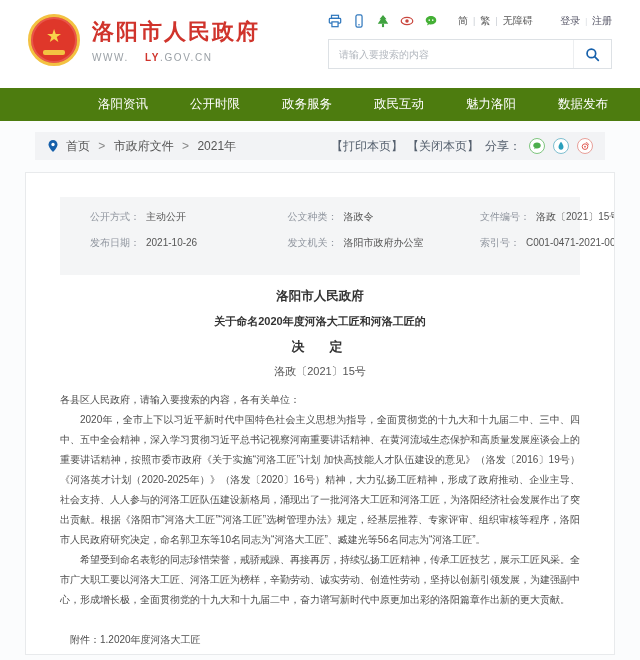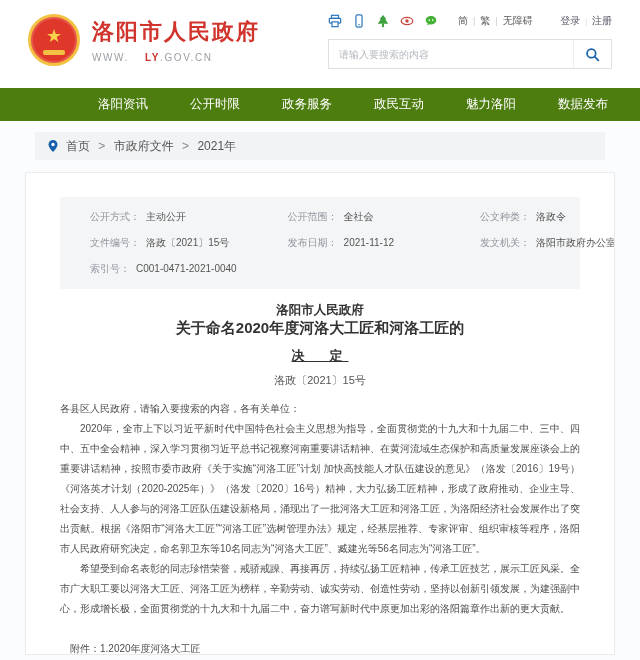--- a/index.html
+++ b/index.html
@@ -63,22 +63,22 @@
              padding:0 0 32px; overflow:hidden; }
 
   .meta-box { margin:24px 34px 0; background:#f4f5f6; padding:7px 0;
               display:grid; grid-template-columns:38% 37% 25%; }
   .meta-cell { padding:6px 4px 6px 30px; font-size:10px; white-space:nowrap; }
   .meta-cell .ml { color:#8f959e; margin-right:6px; }
   .meta-cell .mv { color:#555; }
 
   .doc-head { text-align:center; color:#333; }
   .t1 { margin-top:13px; font-size:12.5px; font-weight:bold; }
-  .t2 { margin-top:0;  font-size:15px;  font-weight:bold; }
-  .t3 { margin-top:9px;  font-size:13px;  font-weight:bold; letter-spacing:6px;text-decoration:underline; }
+  .t2 { margin-top:9px;  font-size:11px;  font-weight:bold; }
+  .t3 { margin-top:9px;  font-size:13px;  font-weight:bold; letter-spacing:6px; }
   .tnum { margin-top:8px; font-size:11px; font-weight:normal; color:#555; }
 
   .doc-body { padding:11px 34px 0; font-size:10px; color:#4d4d4d; line-height:20px;
               text-align:justify; }
   .doc-body p.para { text-indent:2em; }
   .attach { margin-top:20px; display:flex; padding-left:10px; }
   .attach-label { flex:none; }
 </style>
 </head>
 <body>
@@ -177,30 +177,51 @@
             <circle cx="8" cy="7" r="2.2" fill="#fff"></circle>
           </svg>
         </span>
       <span class="crumb">
         <a>首页</a>
         <span class="bsep">&gt;</span>
         <a>市政府文件</a>
         <span class="bsep">&gt;</span>
         <span>2021年</span>
       </span>
+      <div class="crumb-right">
+        <a>【打印本页】</a>
+        <a>【关闭本页】</a>
+        <span class="share-label">分享：</span>
+        <span class="share-circle sc-wechat">
+            <svg width="10" height="10" viewBox="0 0 16 16">
+              <path d="M2 7.2C2 4.4 4.7 2.4 8 2.4s6 2 6 4.8-2.7 4.8-6 4.8c-.7 0-1.4-.1-2-.3L3.5 13l.8-2.3C3 9.9 2 8.6 2 7.2z" fill="#4cae4c"></path>
+            </svg>
+          </span>
+        <span class="share-circle sc-qzone">
+            <svg width="10" height="10" viewBox="0 0 16 16">
+              <path d="M8 1C8 1 12 6 12 9.5 12 12 10.2 14 8 14S4 12 4 9.5C4 6 8 1 8 1z" fill="#2a9fbc"></path>
+            </svg>
+          </span>
+        <span class="share-circle sc-weibo">
+            <svg width="10" height="10" viewBox="0 0 16 16">
+              <circle cx="8" cy="9" r="4.5" fill="none" stroke="#e05a52" stroke-width="1.6"></circle>
+              <circle cx="8" cy="9" r="1.4" fill="#e05a52"></circle>
+              <path d="M10 2.5c2 .3 3.3 1.7 3.6 3.6" fill="none" stroke="#e05a52" stroke-width="1.4" stroke-linecap="round"></path>
+            </svg>
+          </span>
+      </div>
     </div>
 
     <div class="doc-box">
 
       <div class="meta-box">
         <div class="meta-cell"><span class="ml">公开方式：</span><span class="mv">主动公开</span></div>
-        <div class="meta-cell"><span class="ml">公开范围：</span><span class="mv">全社会</span></div>
         <div class="meta-cell"><span class="ml">公文种类：</span><span class="mv">洛政令</span></div>
         <div class="meta-cell"><span class="ml">文件编号：</span><span class="mv">洛政〔2021〕15号</span></div>
-        <div class="meta-cell"><span class="ml">发布日期：</span><span class="mv">2021-11-12</span></div>
+        <div class="meta-cell"><span class="ml">发布日期：</span><span class="mv">2021-10-26</span></div>
         <div class="meta-cell"><span class="ml">发文机关：</span><span class="mv">洛阳市政府办公室</span></div>
         <div class="meta-cell"><span class="ml">索引号：</span><span class="mv">C001-0471-2021-0040</span></div>
         <div class="meta-cell"></div>
       </div>
 
       <div class="doc-head">
         <div class="t1">洛阳市人民政府</div>
         <div class="t2">关于命名2020年度河洛大工匠和河洛工匠的</div>
         <div class="t3">决　定</div>
         <div class="tnum">洛政〔2021〕15号</div>

